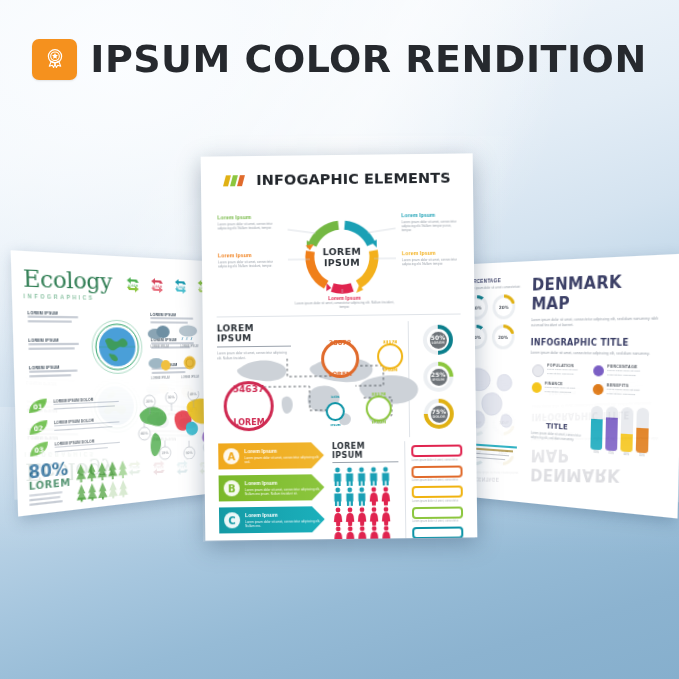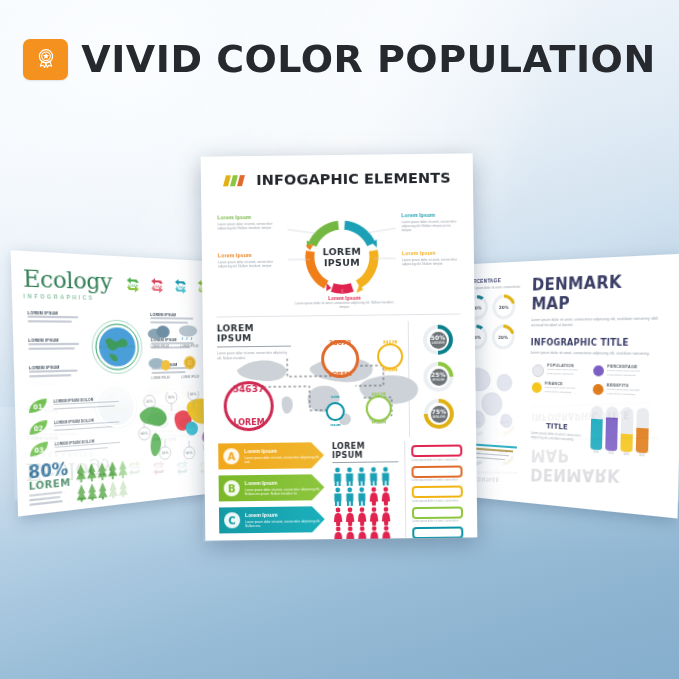--- a/index.html
+++ b/index.html
@@ -163,21 +163,21 @@
   <div class="header">
     <div class="badge-icon">
       <svg width="26" height="26" viewBox="0 0 26 26" aria-hidden="true">
         <circle cx="13" cy="10.3" r="6.6" fill="none" stroke="#fff" stroke-width="1.25"></circle>
         <circle cx="13" cy="10.3" r="4.3" fill="none" stroke="#fff" stroke-width="1.1"></circle>
         <path d="M13 7.0l.92 1.86 2.05.3-1.49 1.45.35 2.04L13 11.69l-1.83.96.35-2.04-1.49-1.45 2.05-.3z" fill="#fff"></path>
         <path d="M9.3 15.3l-2.0 5.0 3.0-1.0 1.3 2.2 1.9-4.6z" fill="none" stroke="#fff" stroke-width="1.1" stroke-linejoin="round"></path>
         <path d="M16.7 15.3l2.0 5.0-3.0-1.0-1.3 2.2-1.9-4.6z" fill="none" stroke="#fff" stroke-width="1.1" stroke-linejoin="round"></path>
       </svg>
     </div>
-    <div class="headline p-title">VIVID COLOR POPULATION</div>
+    <div class="headline p-title">IPSUM COLOR RENDITION</div>
   </div>
 
   <div class="poster" id="poster-left">
     <div class="poster-inner" style="padding:12px 10px;">
       <div style="display:flex;align-items:flex-start;justify-content:space-between;">
         <div>
           <div class="eco-title">Ecology</div>
           <div class="eco-sub">INFOGRAPHICS</div>
         </div>
         <div style="display:flex;gap:5px;margin-top:6px;">

